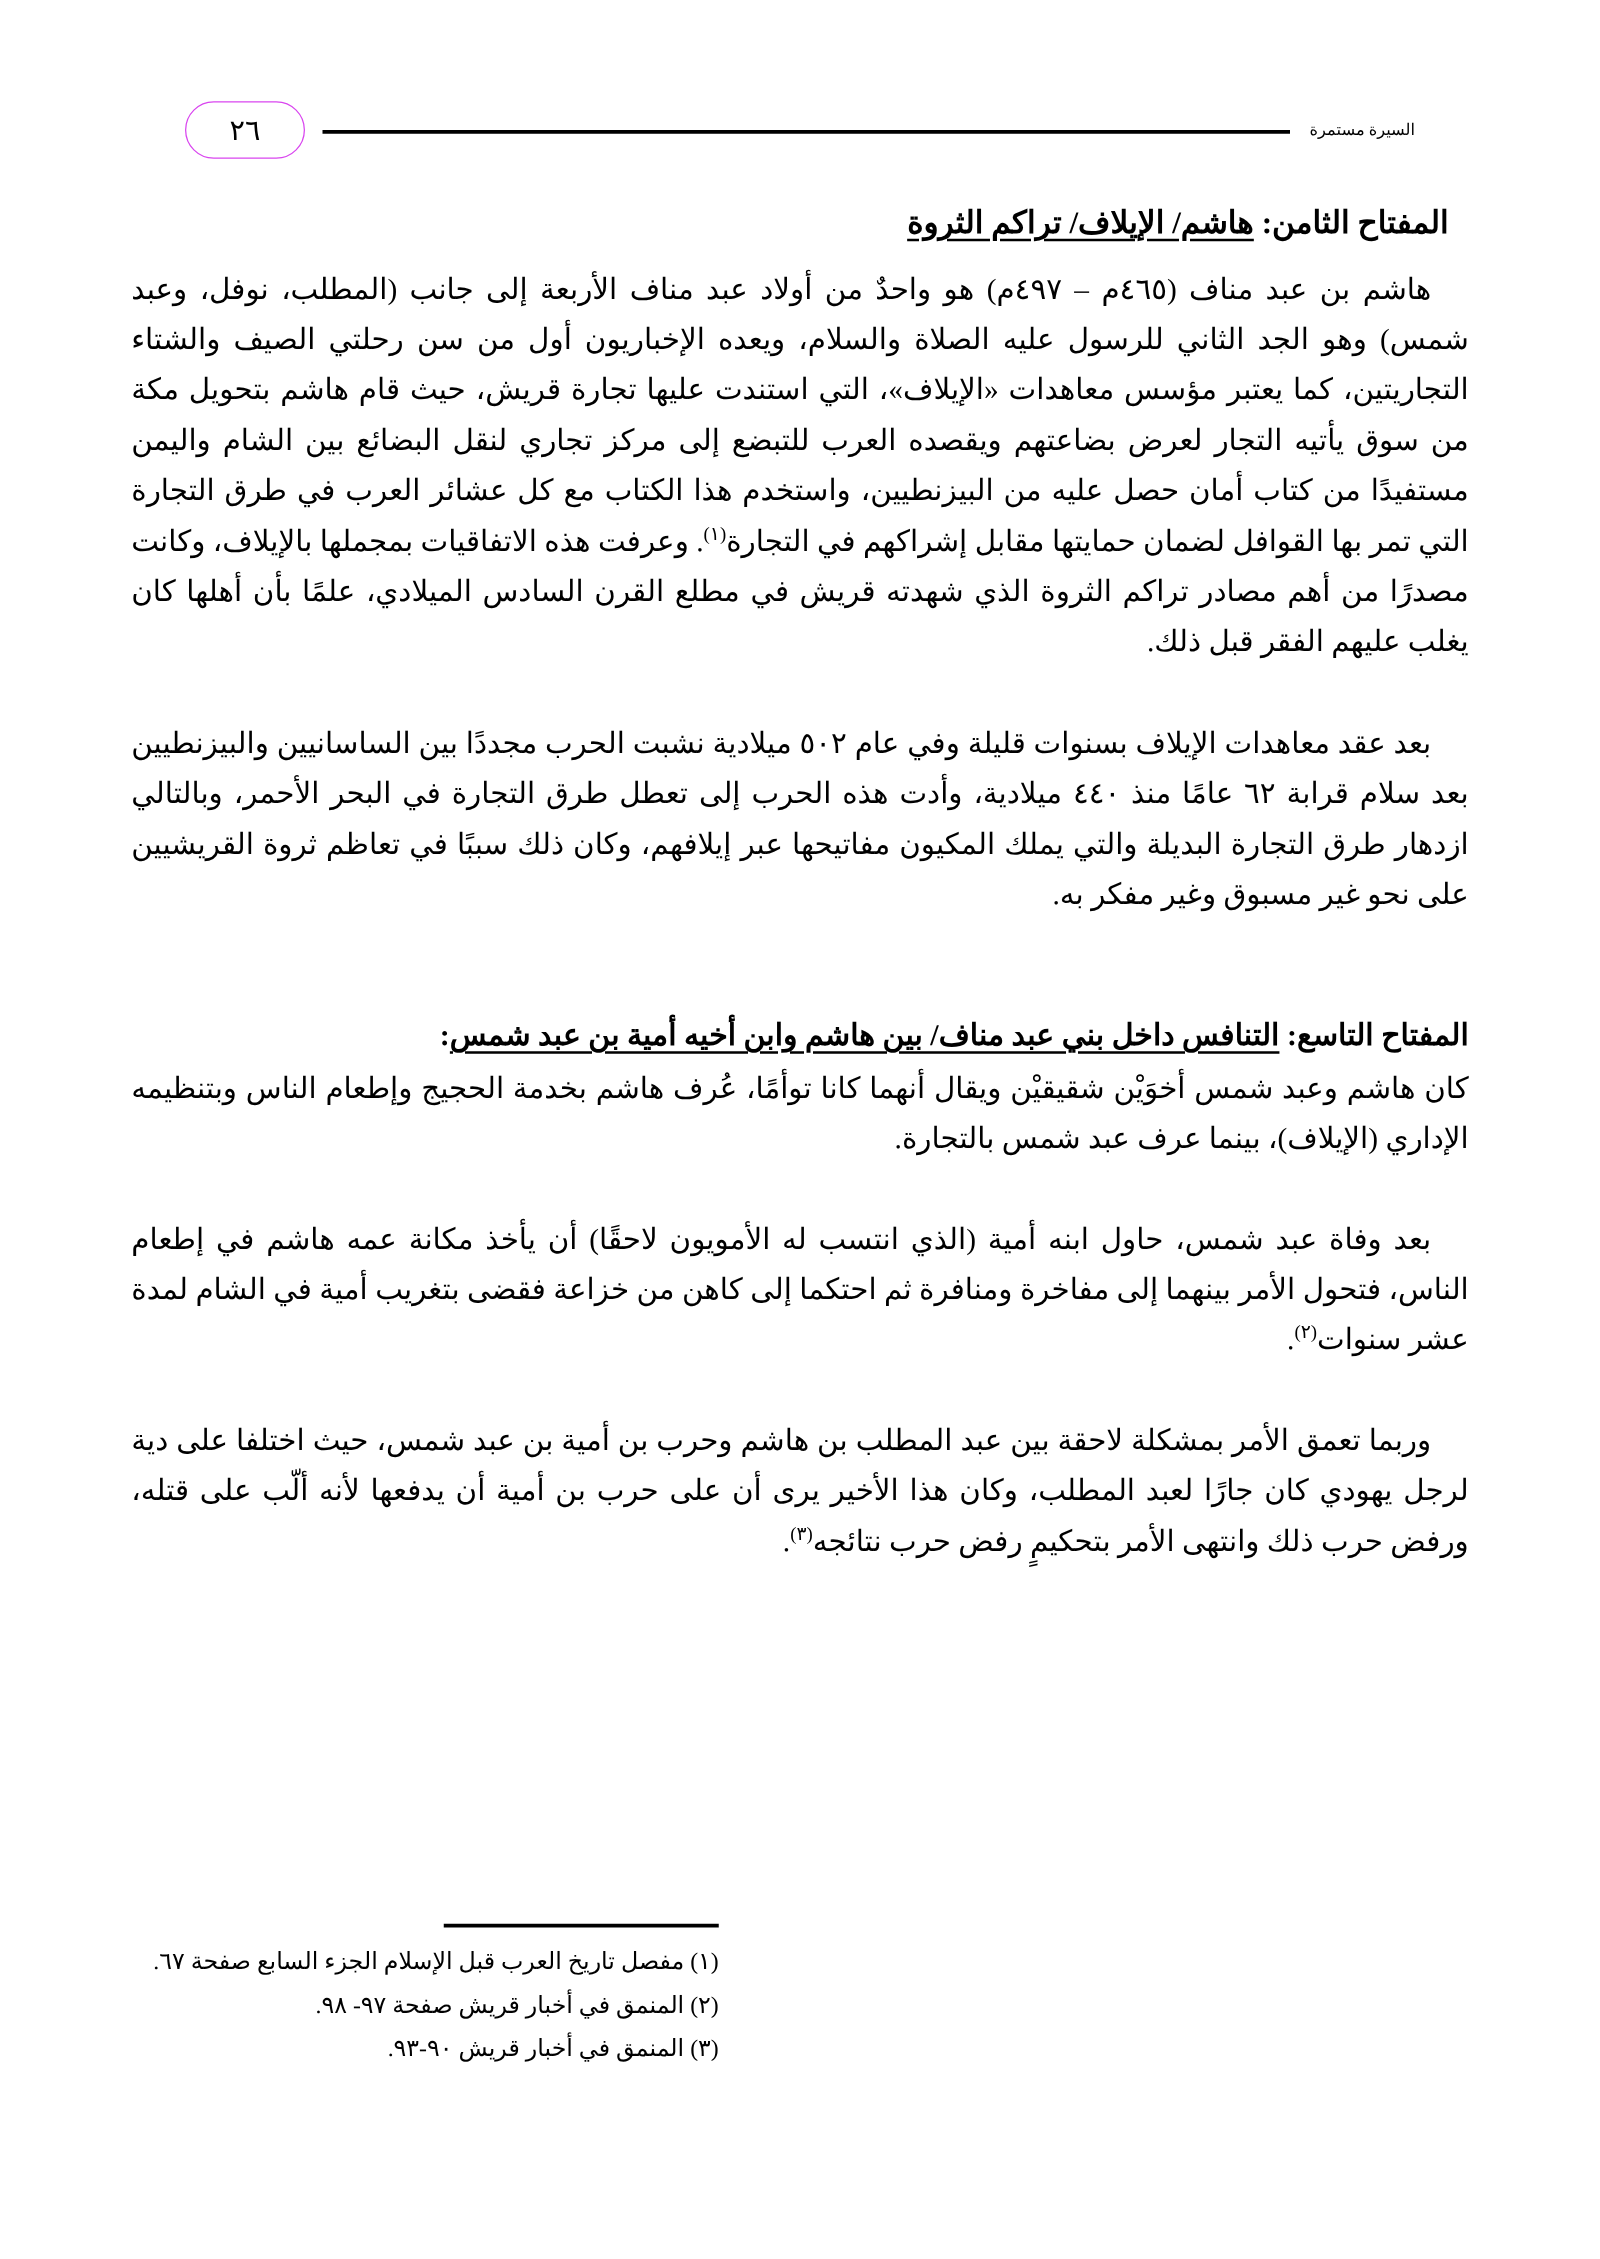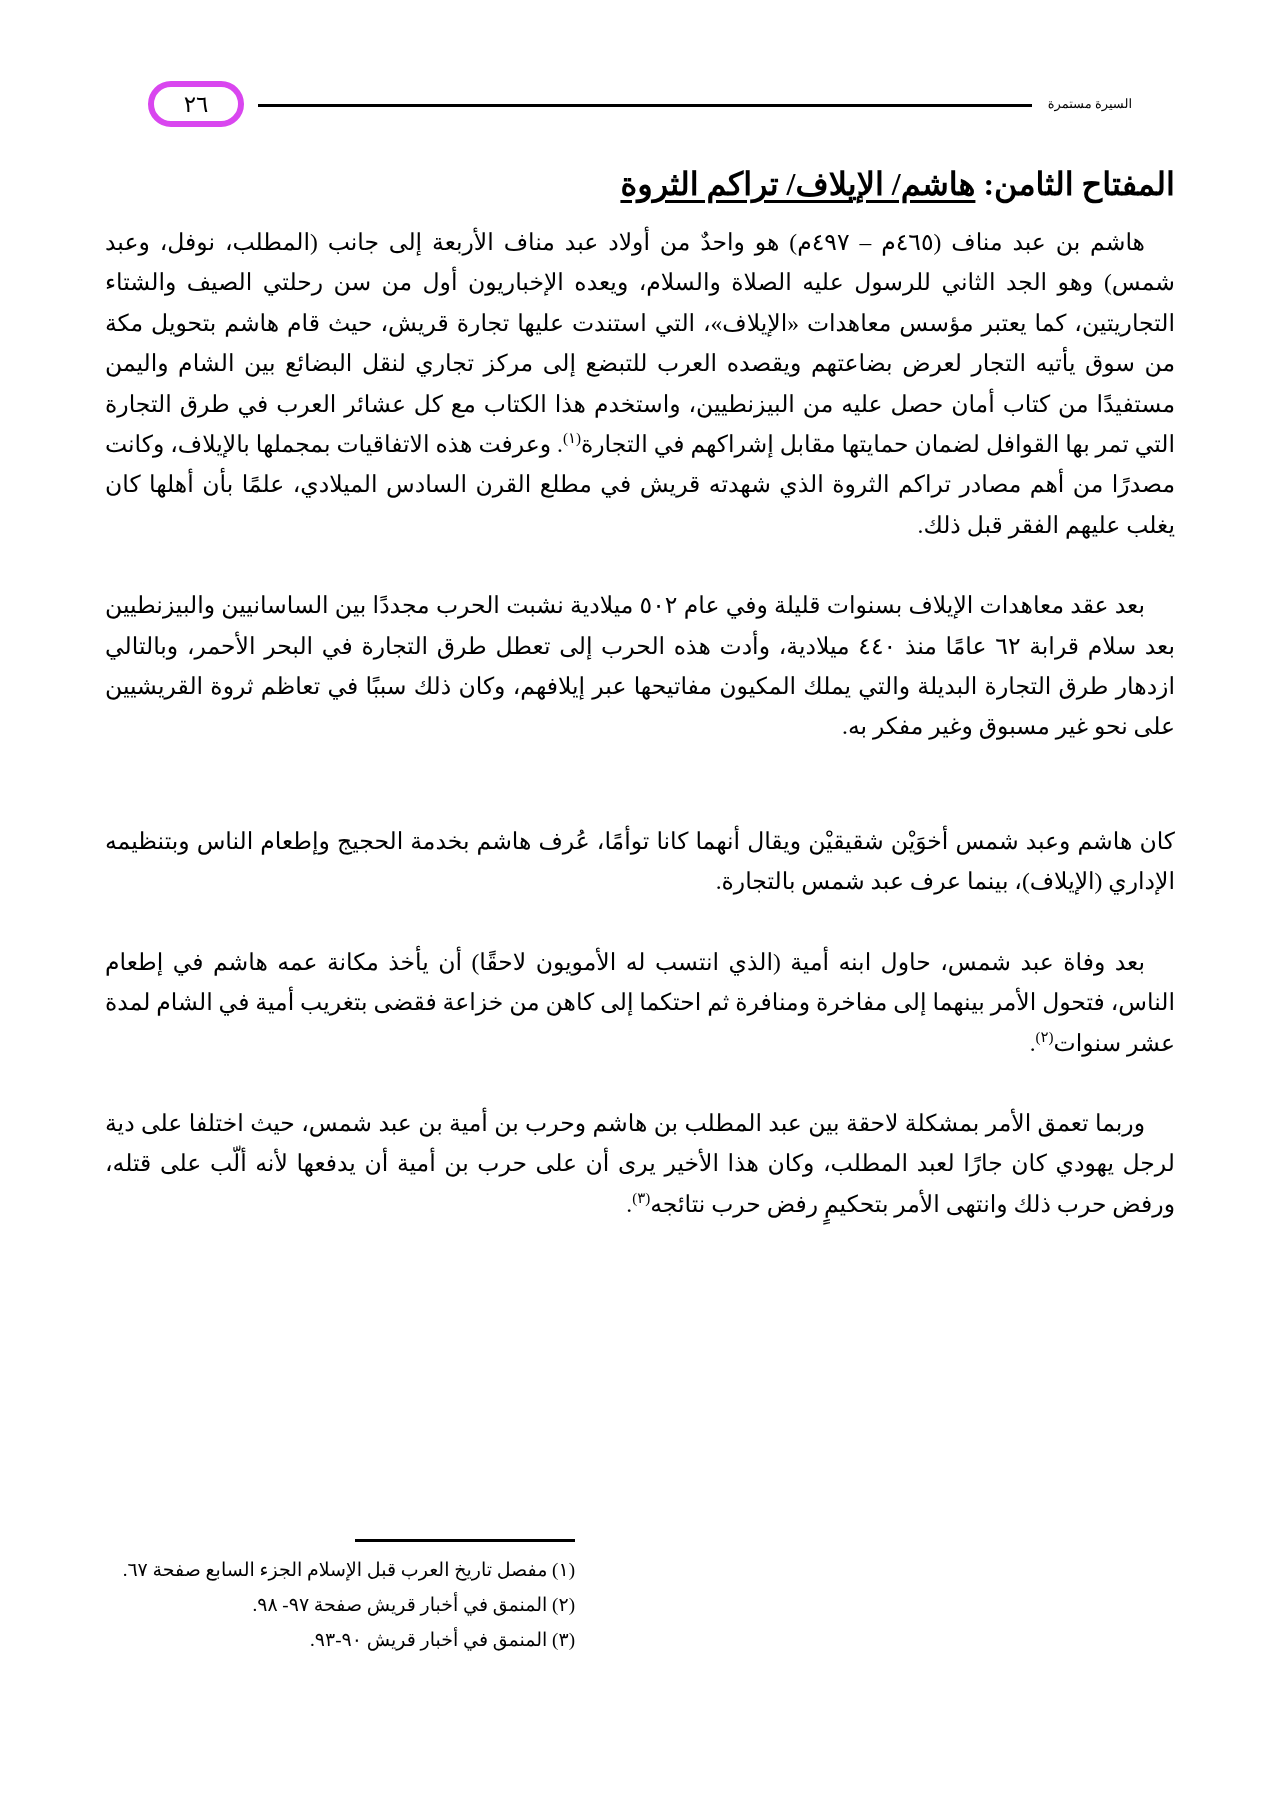--- a/index.html
+++ b/index.html
@@ -38,21 +38,21 @@
   .header-rule {
     flex: 1 1 auto;
     height: 0;
     border-top: 3px solid #000;
     margin-top: 2px;
     margin-left: 14px;
   }
   .page-number-box {
     width: 96px;
     height: 46px;
-    border: 6px solid #d946ef;
+    border: 1px solid #d946ef;
     border-radius: 23px / 23px;
     display: flex;
     align-items: center;
     justify-content: center;
     font-size: 23px;
     box-sizing: border-box;
   }
 
   
   .content {
@@ -61,22 +61,22 @@
     right: 105px;
     left: 105px;
     text-align: justify;
     text-align-last: right;
     font-size: 23.5px;
     line-height: 1.72;
   }
 
   .heading {
     text-align: center;
-    font-size: 32px;
-    margin: 0 0 14px 0;
+    font-size: 25px;
+    margin: 0 16px 14px 0;
     line-height: 1.5;
   }
   .heading .lbl { }
   .heading .ul { text-decoration: underline; text-underline-offset: 5px; }
 
   p.para {
     margin: 0 0 4px 0;
     text-indent: 30px;
   }
   p.para.noindent { text-indent: 0; }
@@ -138,20 +138,23 @@
 
     <p class="para">
       <span>هاشم بن عبد مناف (٤٦٥م – ٤٩٧م) هو واحدٌ من أولاد عبد مناف الأربعة إلى جانب (المطلب، نوفل، وعبد شمس) وهو الجد الثاني للرسول عليه الصلاة والسلام، ويعده الإخباريون أول من سن رحلتي الصيف والشتاء التجاريتين، كما يعتبر مؤسس معاهدات «الإيلاف»، التي استندت عليها تجارة قريش، حيث قام هاشم بتحويل مكة من سوق يأتيه التجار لعرض بضاعتهم ويقصده العرب للتبضع إلى مركز تجاري لنقل البضائع بين الشام واليمن مستفيدًا من كتاب أمان حصل عليه من البيزنطيين، واستخدم هذا الكتاب مع كل عشائر العرب في طرق التجارة التي تمر بها القوافل لضمان حمايتها مقابل إشراكهم في التجارة</span><sup class="fn">(١)</sup><span>. وعرفت هذه الاتفاقيات بمجملها بالإيلاف، وكانت مصدرًا من أهم مصادر تراكم الثروة الذي شهدته قريش في مطلع القرن السادس الميلادي، علمًا بأن أهلها كان يغلب عليهم الفقر قبل ذلك.</span>
     </p>
 
     <p class="para gap">
       <span>بعد عقد معاهدات الإيلاف بسنوات قليلة وفي عام ٥٠٢ ميلادية نشبت الحرب مجددًا بين الساسانيين والبيزنطيين بعد سلام قرابة ٦٢ عامًا منذ ٤٤٠ ميلادية، وأدت هذه الحرب إلى تعطل طرق التجارة في البحر الأحمر، وبالتالي ازدهار طرق التجارة البديلة والتي يملك المكيون مفاتيحها عبر إيلافهم، وكان ذلك سببًا في تعاظم ثروة القريشيين على نحو غير مسبوق وغير مفكر به.</span>
     </p>
 
     <div class="section2">
+      <h3 class="sub-heading">
+        <span>المفتاح التاسع: </span><span class="ul">التنافس داخل بني عبد مناف/ بين هاشم وابن أخيه أمية بن عبد شمس</span><span>:</span>
+      </h3>
 
       <p class="para noindent">
         <span>كان هاشم وعبد شمس أخوَيْن شقيقيْن ويقال أنهما كانا توأمًا، عُرف هاشم بخدمة الحجيج وإطعام الناس وبتنظيمه الإداري (الإيلاف)، بينما عرف عبد شمس بالتجارة.</span>
       </p>
 
       <p class="para gap">
         <span>بعد وفاة عبد شمس، حاول ابنه أمية (الذي انتسب له الأمويون لاحقًا) أن يأخذ مكانة عمه هاشم في إطعام الناس، فتحول الأمر بينهما إلى مفاخرة ومنافرة ثم احتكما إلى كاهن من خزاعة فقضى بتغريب أمية في الشام لمدة عشر سنوات</span><sup class="fn">(٢)</sup>.
       </p>
 
 

